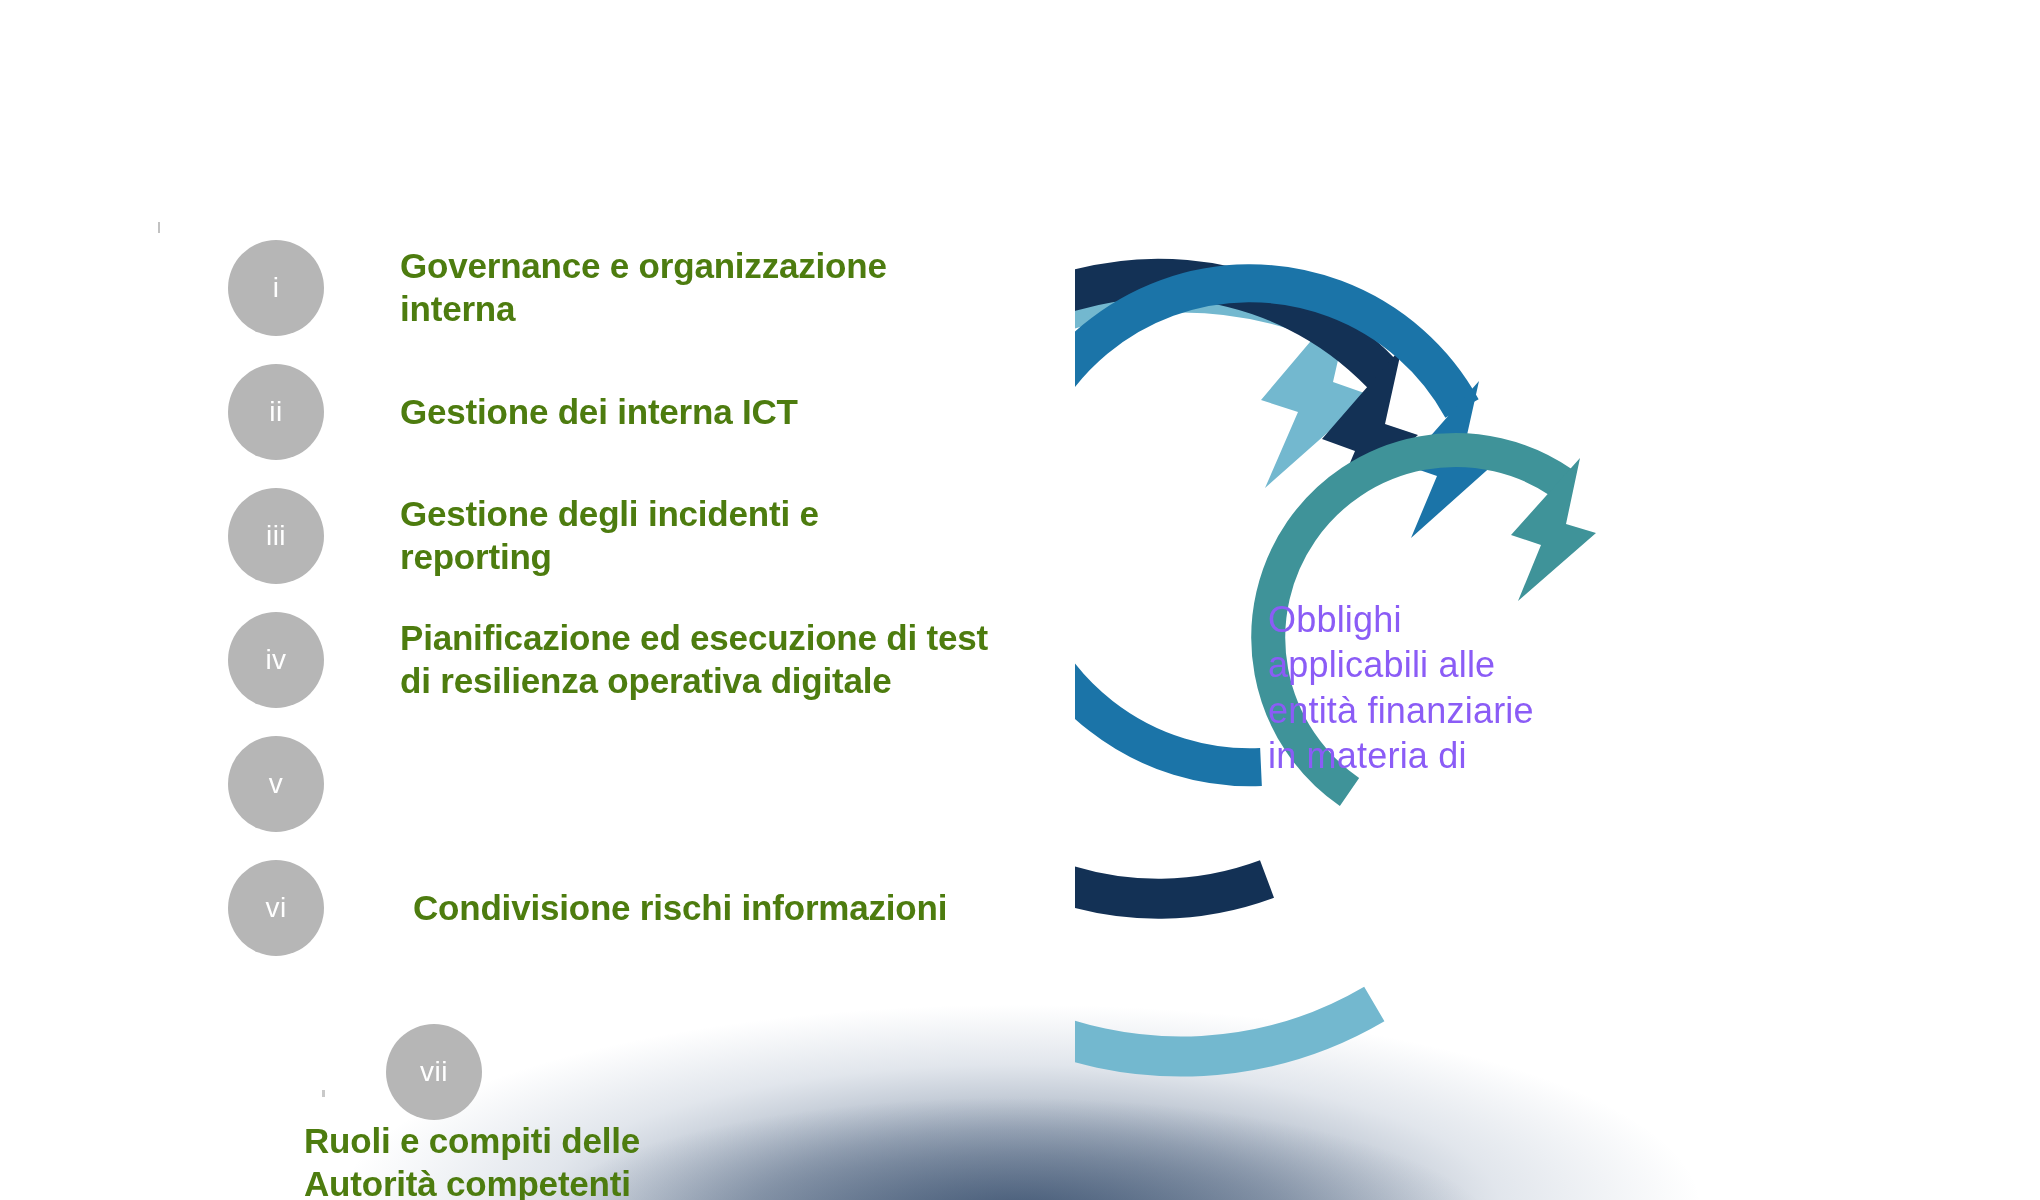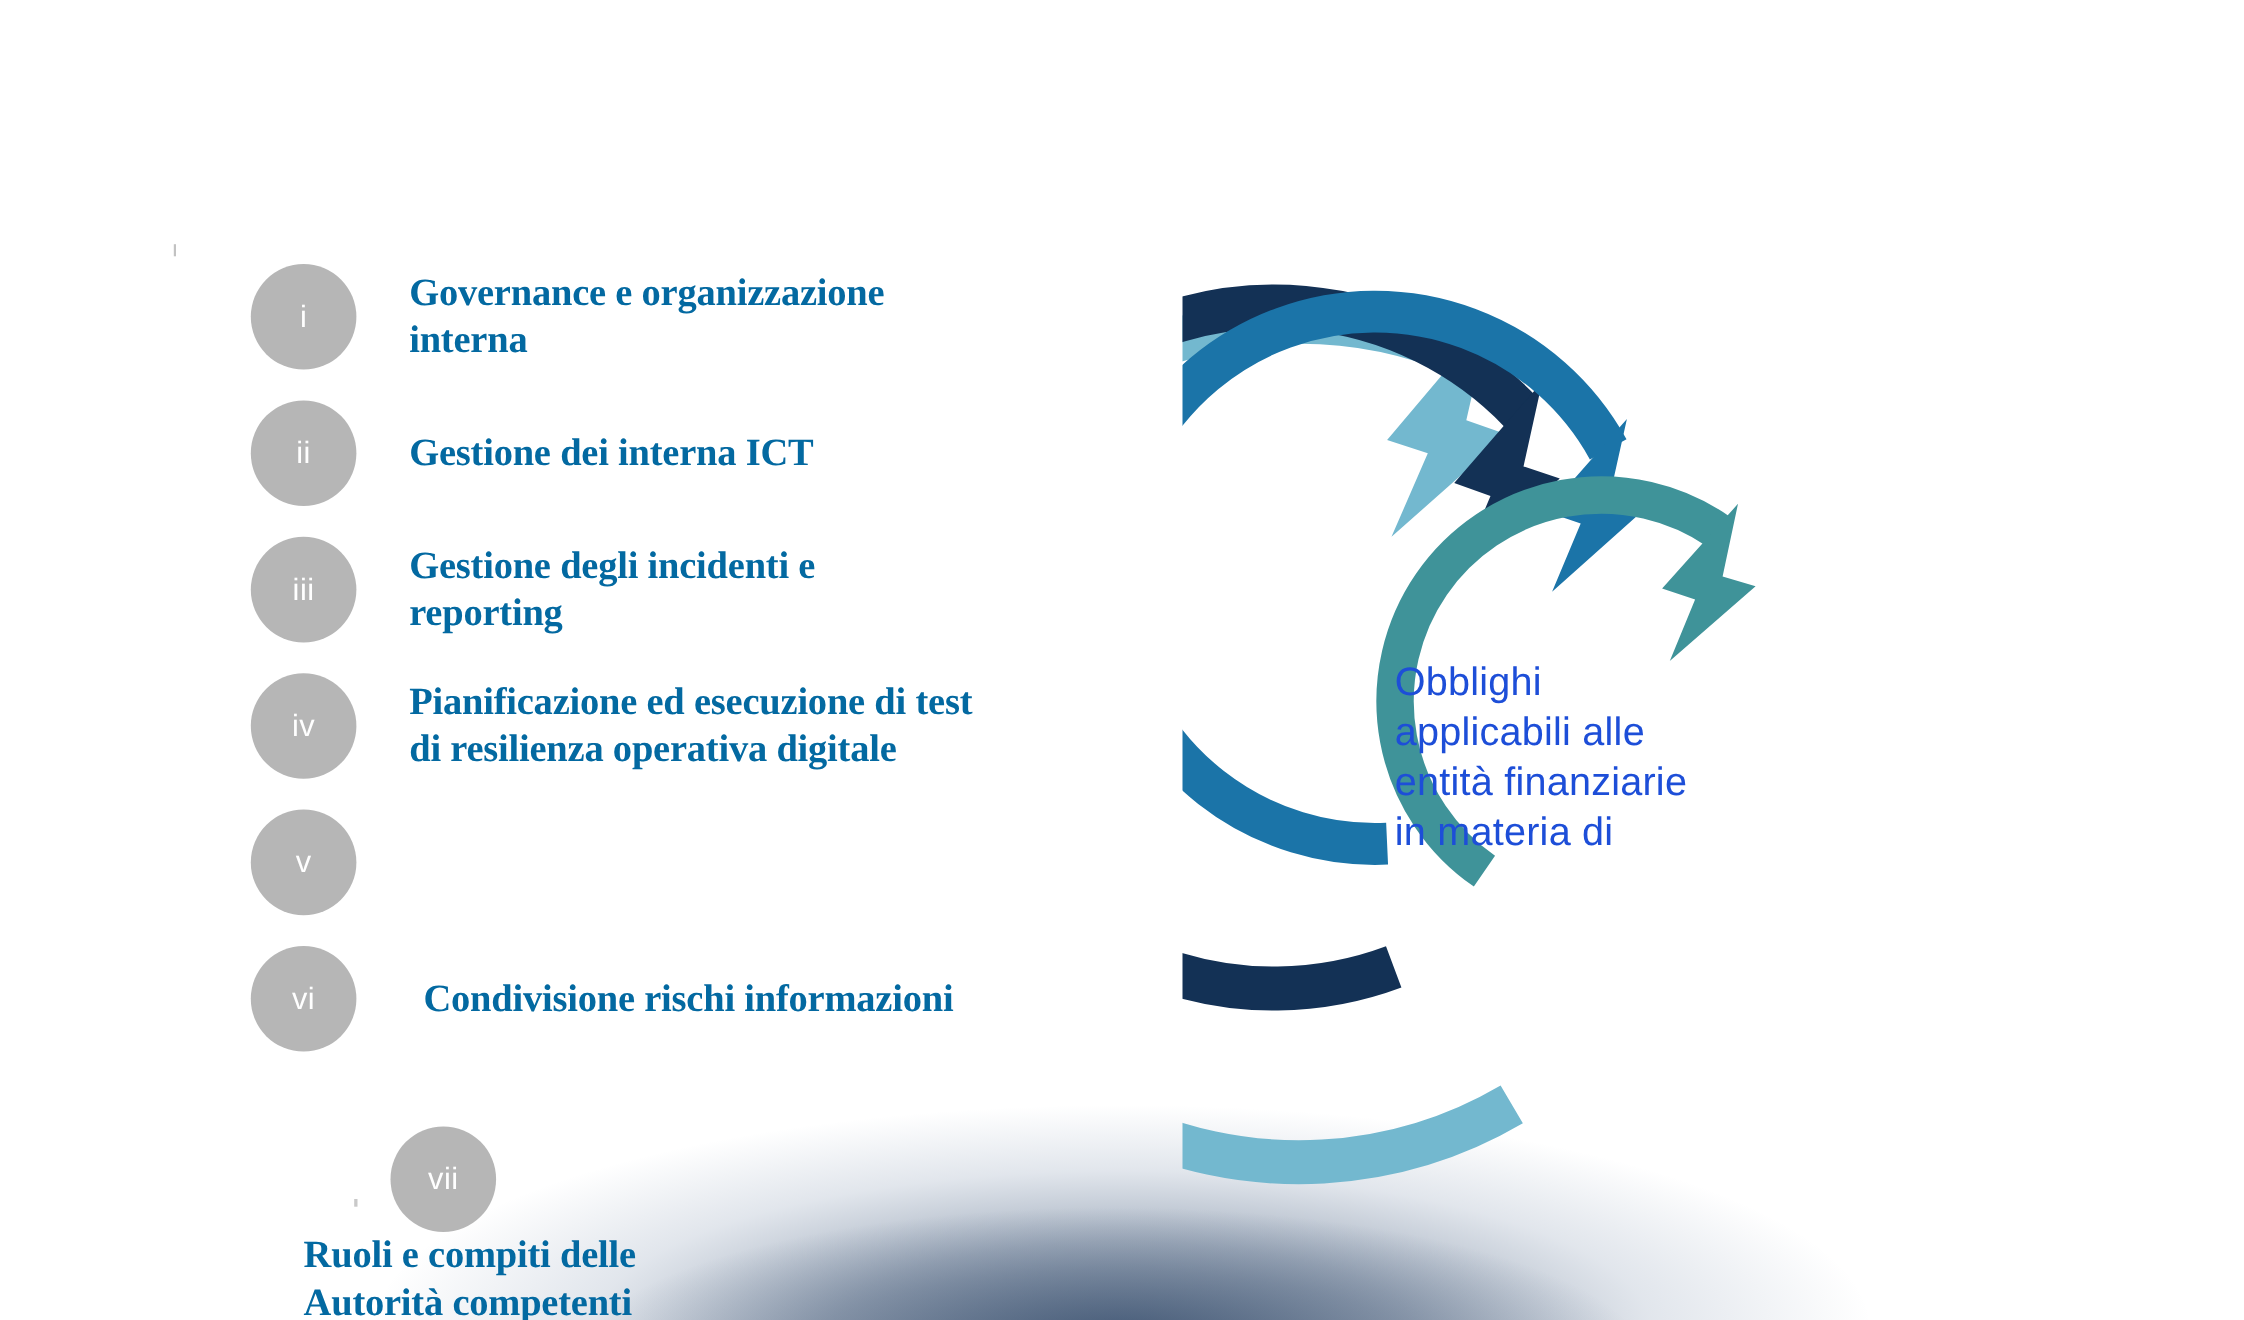--- a/index.html
+++ b/index.html
@@ -78,23 +78,23 @@
   .num-circle span {
     color: #ffffff;
     font-size: 28px;
     font-family: "Liberation Sans", sans-serif;
     font-weight: 400;
     letter-spacing: 0.5px;
     line-height: 1;
   }
 
   .row-label {
-    margin-left: 48px;
-    color: #0369a1;
-    font-family: Liberation Serif, serif;
+    margin-left: 76px;
+    color: #4d7c0f;
+    font-family: Liberation Sans, sans-serif;
     font-weight: bold;
     font-size: 35px;
     line-height: 1.22;
     white-space: pre-line;
     letter-spacing: -0.2px;
   }
 
   
   #tick-top {
     position: absolute;
@@ -126,21 +126,21 @@
     display: block;
     width: 880px;
     height: 900px;
   }
 
   #center-text {
     position: absolute;
     left: 1268px;
     top: 597px;
     width: 300px;
-    color: #1d4ed8;
+    color: #8b5cf6;
     font-family: "Liberation Sans", sans-serif;
     font-weight: 400;
     font-size: 36px;
     line-height: 1.26;
     white-space: pre-line;
     letter-spacing: 0.2px;
   }
 </style>
 </head>
 <body>

